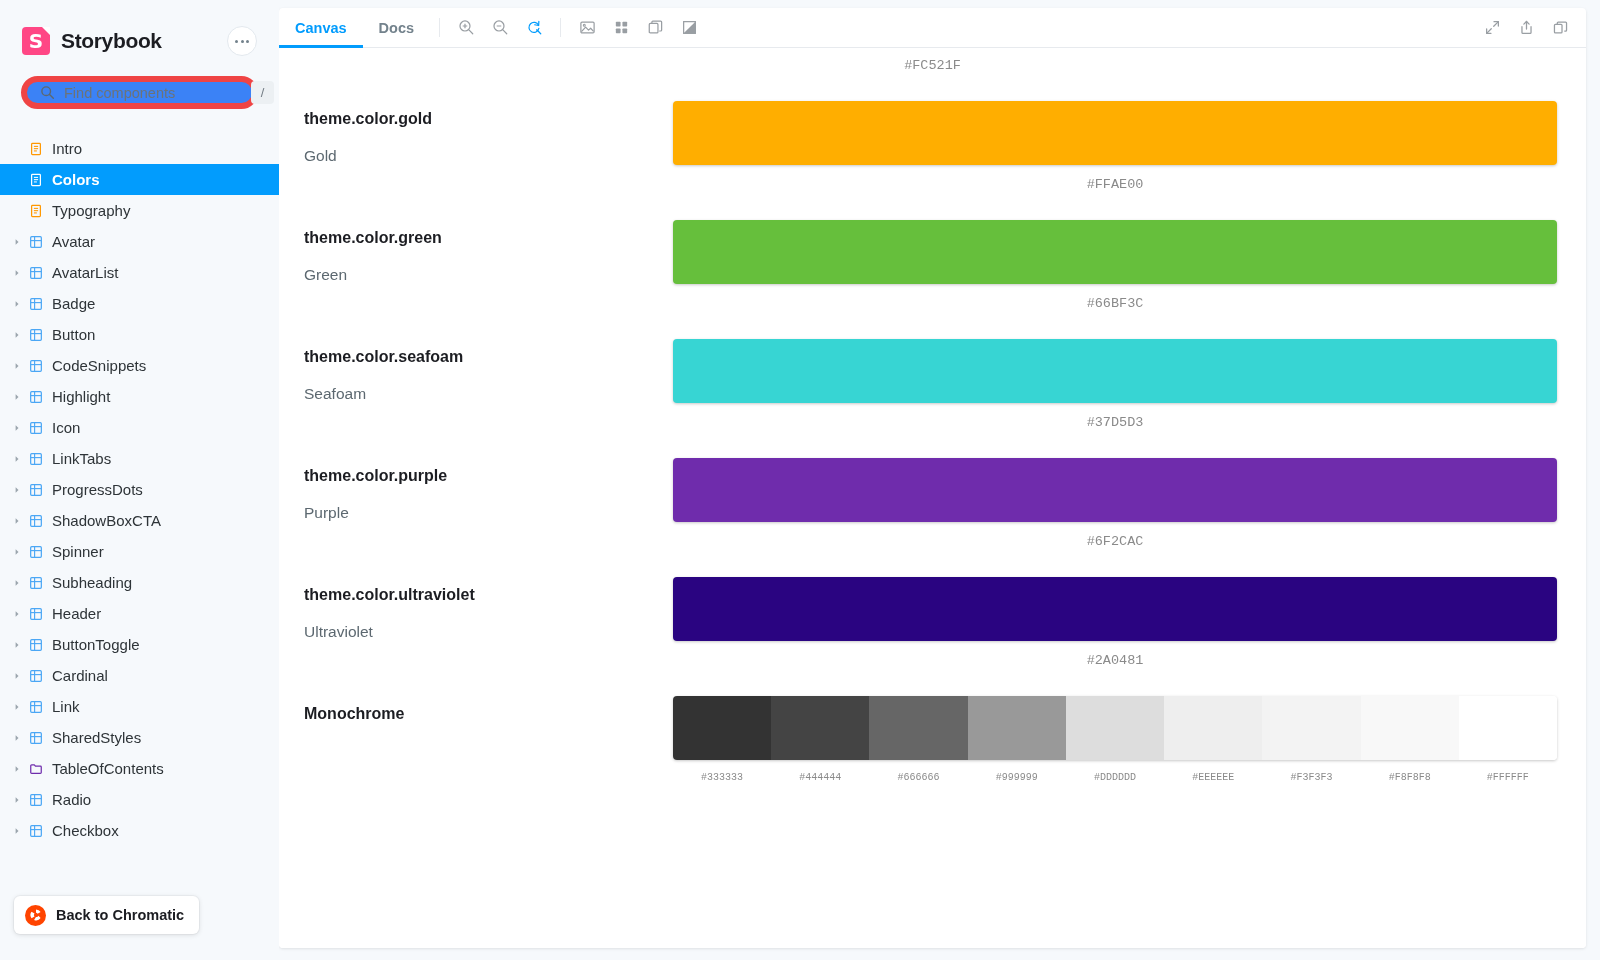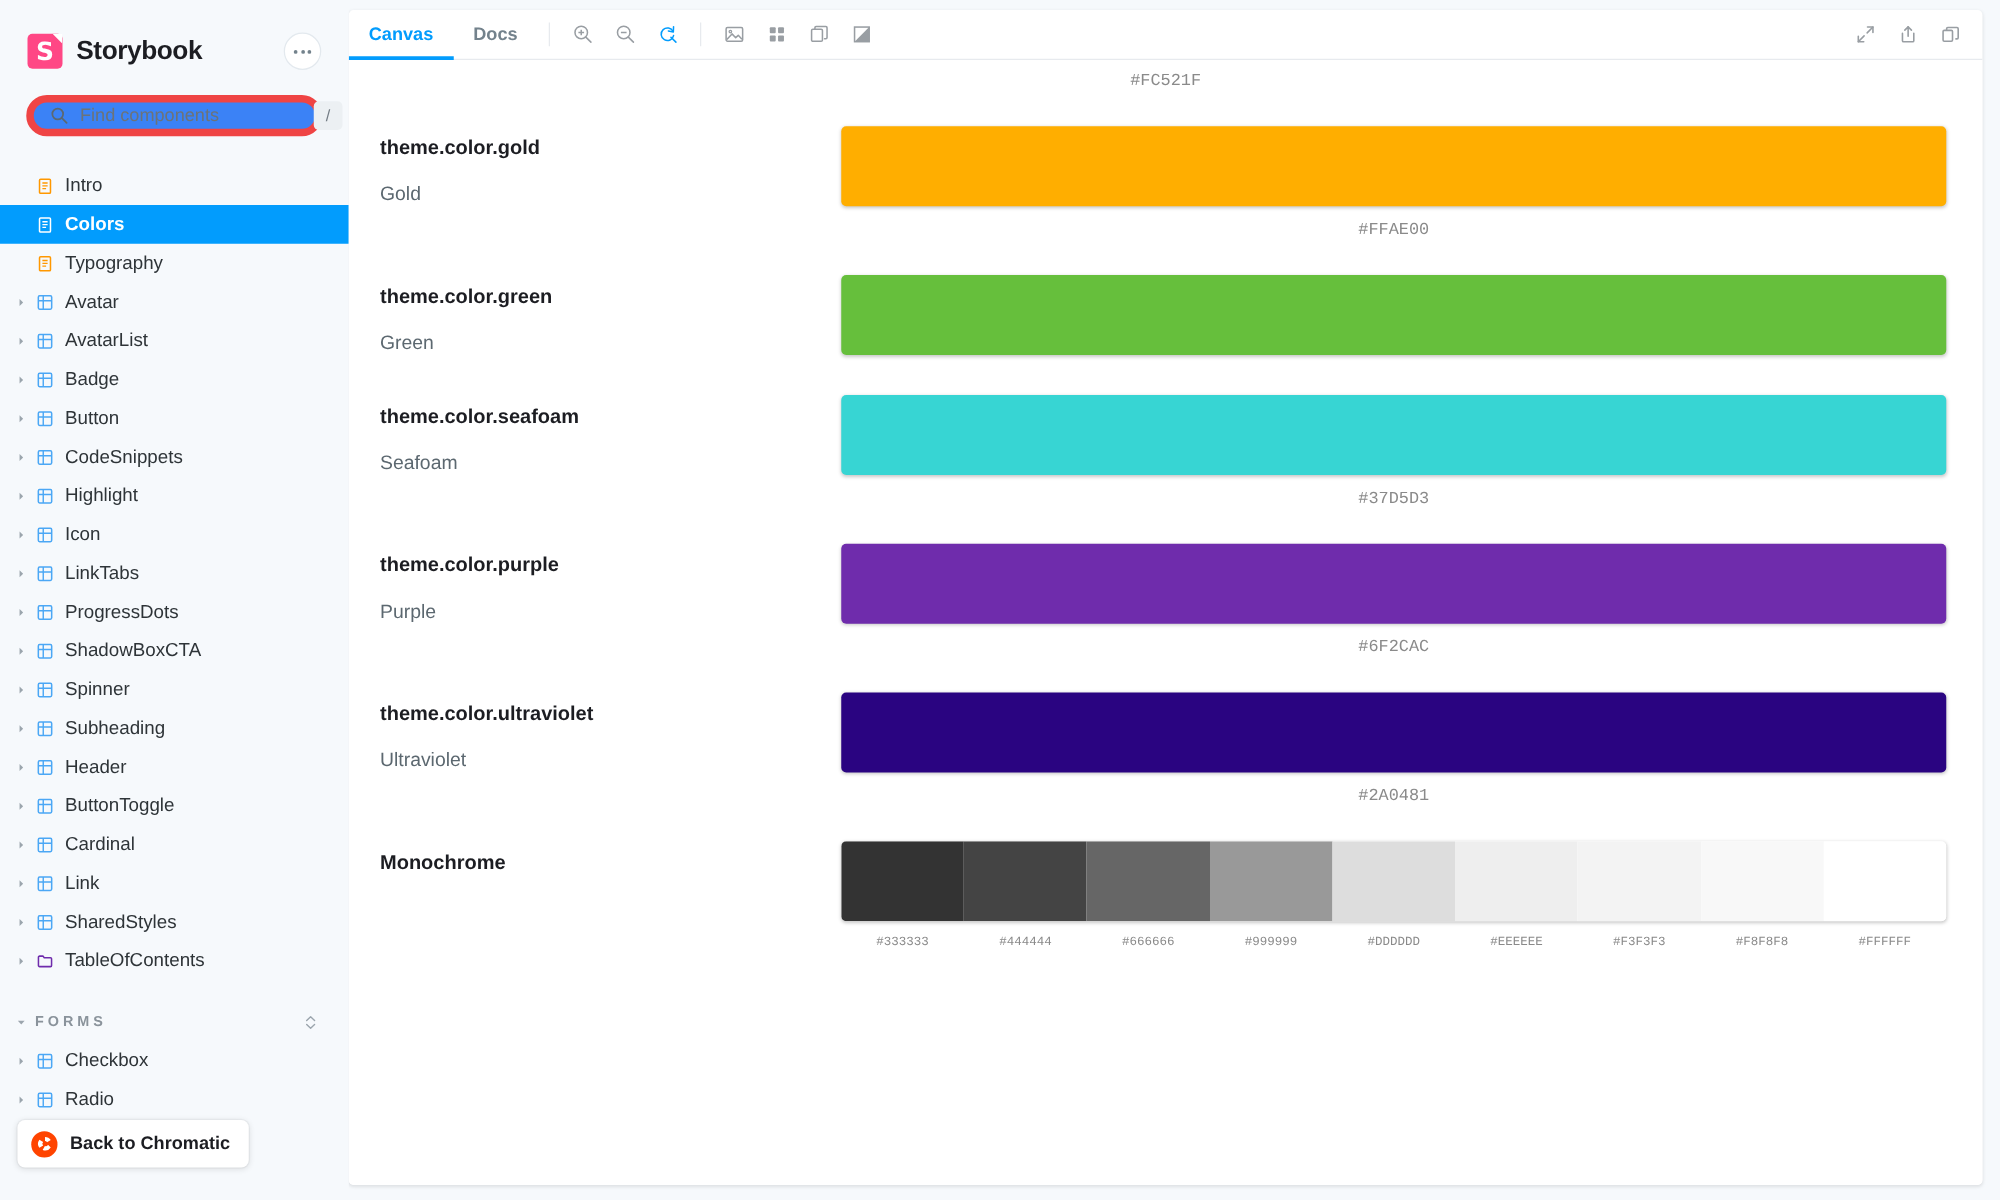--- a/index.html
+++ b/index.html
@@ -519,63 +519,49 @@
               <path d="M3.3 1.6 6.9 5 3.3 8.4z" fill="#9BA5AD"></path>
             </svg>
           </span>
           <span class="tw-icon">
             <svg viewBox="0 0 16 16" width="14" height="14">
               <path d="M2 4.3a1 1 0 0 1 1-1h3.1l1.2 1.4h5.7a1 1 0 0 1 1 1v6.2a1 1 0 0 1-1 1H3a1 1 0 0 1-1-1z" fill="none" stroke="#6F2CAC" stroke-width="1.4" stroke-linejoin="round"></path>
             </svg>
           </span>
           <span class="tree-label">TableOfContents</span>
         </div>
-        <div class="section-head">
-          <span class="tw-caret">
-            <svg viewBox="0 0 10 10" width="8" height="8">
-              <path d="M1.6 3.3 5 6.9 8.4 3.3z" fill="#9BA5AD"></path>
-            </svg>
-          </span>
-          <span class="section-title">FORMS</span>
-          <span class="collapse-all">
-            <svg viewBox="0 0 12 16" width="11" height="14" fill="none" stroke="#9BA5AD" stroke-width="1.3" stroke-linecap="round" stroke-linejoin="round">
-              <polyline points="2.4,6.2 6,2.8 9.6,6.2"></polyline>
-              <polyline points="2.4,9.8 6,13.2 9.6,9.8"></polyline>
-            </svg>
-          </span>
+        <div class="tree-item">
+          <span class="tw-caret">
+            <svg viewBox="0 0 10 10" width="8" height="8">
+              <path d="M3.3 1.6 6.9 5 3.3 8.4z" fill="#9BA5AD"></path>
+            </svg>
+          </span>
+          <span class="tw-icon">
+            <svg viewBox="0 0 16 16" width="14" height="14">
+              <rect x="1.9" y="1.9" width="12.2" height="12.2" rx="1.2" fill="none" stroke="#4BA7F5" stroke-width="1.4"></rect>
+              <line x1="1.9" y1="6.4" x2="14.1" y2="6.4" stroke="#4BA7F5" stroke-width="1.3"></line>
+              <line x1="6.4" y1="1.9" x2="6.4" y2="14.1" stroke="#4BA7F5" stroke-width="1.3"></line>
+            </svg>
+          </span>
+          <span class="tree-label">Radio</span>
         </div>
         <div class="tree-item">
           <span class="tw-caret">
             <svg viewBox="0 0 10 10" width="8" height="8">
               <path d="M3.3 1.6 6.9 5 3.3 8.4z" fill="#9BA5AD"></path>
             </svg>
           </span>
           <span class="tw-icon">
             <svg viewBox="0 0 16 16" width="14" height="14">
               <rect x="1.9" y="1.9" width="12.2" height="12.2" rx="1.2" fill="none" stroke="#4BA7F5" stroke-width="1.4"></rect>
               <line x1="1.9" y1="6.4" x2="14.1" y2="6.4" stroke="#4BA7F5" stroke-width="1.3"></line>
               <line x1="6.4" y1="1.9" x2="6.4" y2="14.1" stroke="#4BA7F5" stroke-width="1.3"></line>
             </svg>
           </span>
           <span class="tree-label">Checkbox</span>
-        </div>
-        <div class="tree-item">
-          <span class="tw-caret">
-            <svg viewBox="0 0 10 10" width="8" height="8">
-              <path d="M3.3 1.6 6.9 5 3.3 8.4z" fill="#9BA5AD"></path>
-            </svg>
-          </span>
-          <span class="tw-icon">
-            <svg viewBox="0 0 16 16" width="14" height="14">
-              <rect x="1.9" y="1.9" width="12.2" height="12.2" rx="1.2" fill="none" stroke="#4BA7F5" stroke-width="1.4"></rect>
-              <line x1="1.9" y1="6.4" x2="14.1" y2="6.4" stroke="#4BA7F5" stroke-width="1.3"></line>
-              <line x1="6.4" y1="1.9" x2="6.4" y2="14.1" stroke="#4BA7F5" stroke-width="1.3"></line>
-            </svg>
-          </span>
-          <span class="tree-label">Radio</span>
         </div>
       </div>
 
     <div class="chromatic-btn">
       <span class="chromatic-logo">
         <svg viewBox="0 0 20 20" width="14" height="14">
           <g fill="#FFF">
             <path d="M10 2.2a7.8 7.8 0 0 1 6.6 3.6l-4.3 2.5A3 3 0 0 0 10 6.9z"></path>
             <path d="M3.6 14.6A7.8 7.8 0 0 1 3.6 5.4l4.3 2.5a3 3 0 0 0 0 4.2z"></path>
             <path d="M16.6 14.2A7.8 7.8 0 0 1 7.3 17l2.6-4.3a3 3 0 0 0 3.5-1.6z"></path>
@@ -695,20 +681,21 @@
                 </div>
               </div>
               <div class="row-wrap">
                 <div class="color-row">
                   <div class="ci-text">
                     <div class="ci-title">theme.color.green</div>
                     <div class="ci-sub">Green</div>
                   </div>
                   <div class="ci-swatches">
                     <div class="swatch" style="background:#66BF3C"></div>
+                    <div class="hex">#66BF3C</div>
                   </div>
                 </div>
               </div>
               <div class="row-wrap">
                 <div class="color-row">
                   <div class="ci-text">
                     <div class="ci-title">theme.color.seafoam</div>
                     <div class="ci-sub">Seafoam</div>
                   </div>
                   <div class="ci-swatches">

